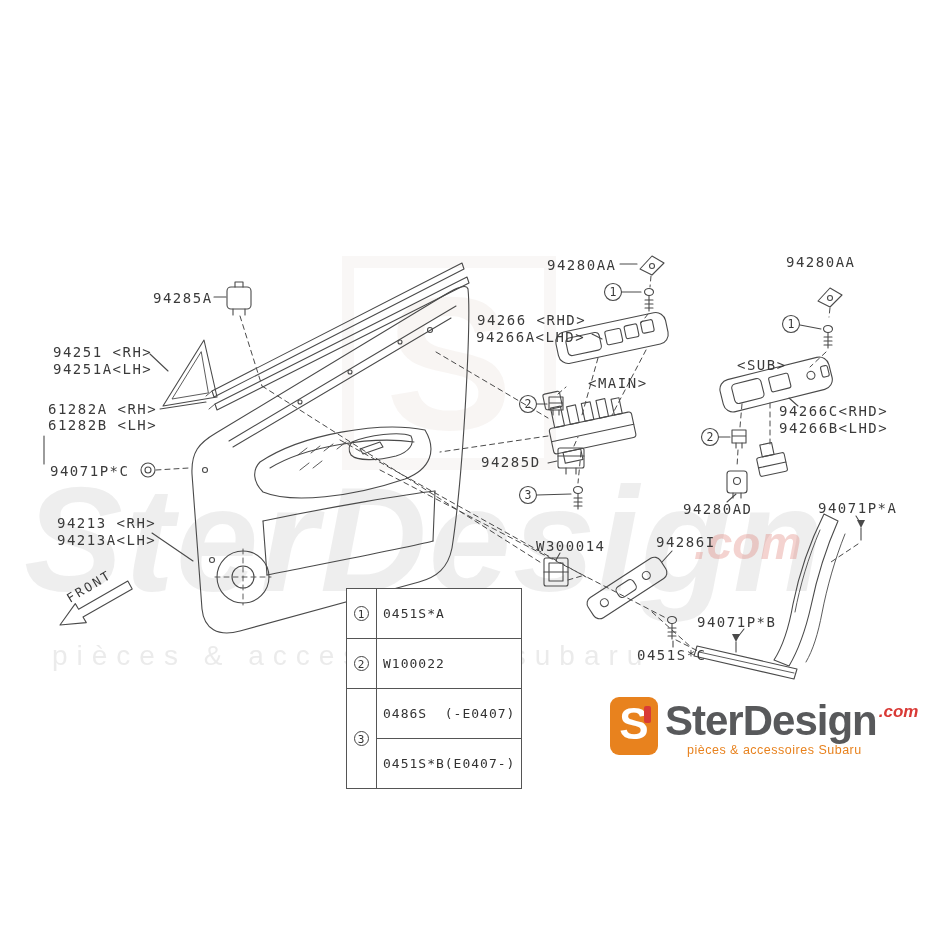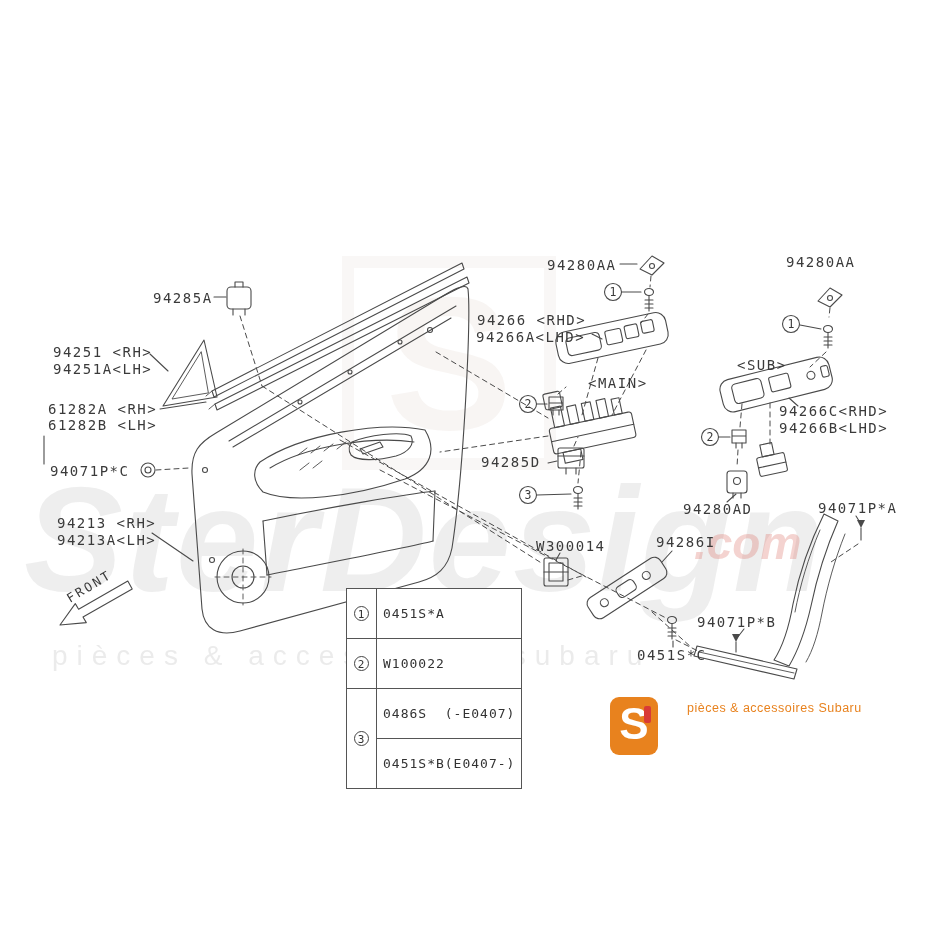--- a/index.html
+++ b/index.html
@@ -340,17 +340,20 @@
       <td>0451S*B(E0407-)</td>
     </tr>
   </tbody>
     </table>
 
   <div class="logo">
     <div class="logo-mark">
       <span class="logo-s">S</span>
     </div>
     <div class="logo-right">
+      <div class="logo-line">
+        <span class="logo-brand">SterDesign</span><span class="logo-tld">.com</span>
+      </div>
       <div class="logo-tagline">pièces &amp; accessoires Subaru</div>
     </div>
   </div>
 
 </div>
 
 </body></html>

